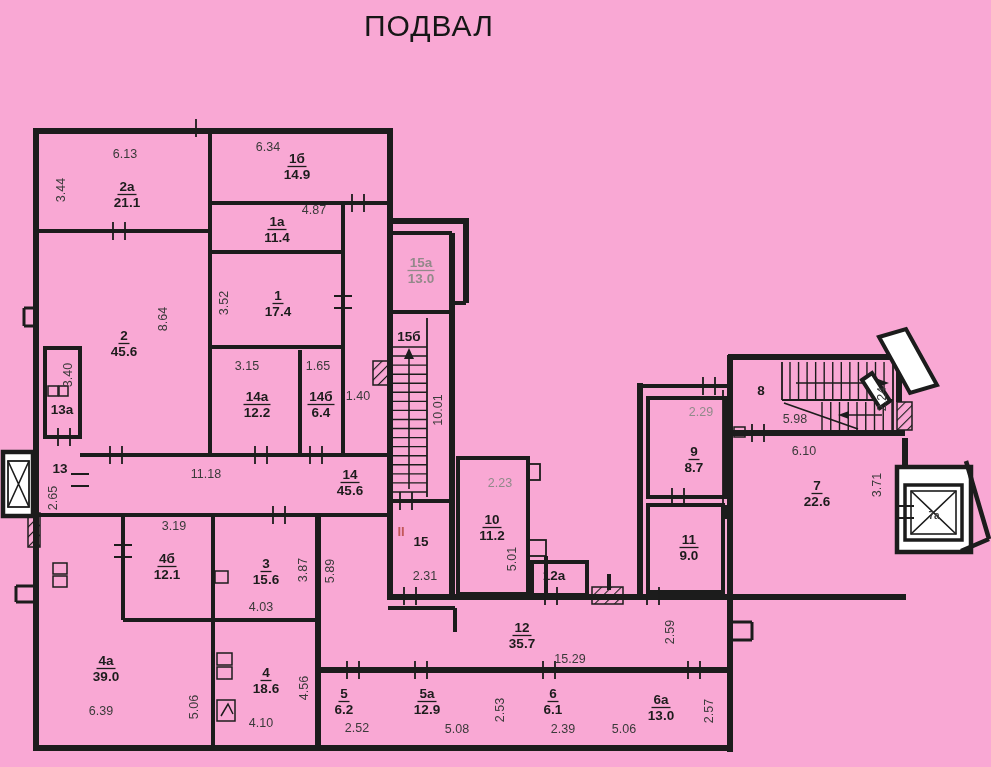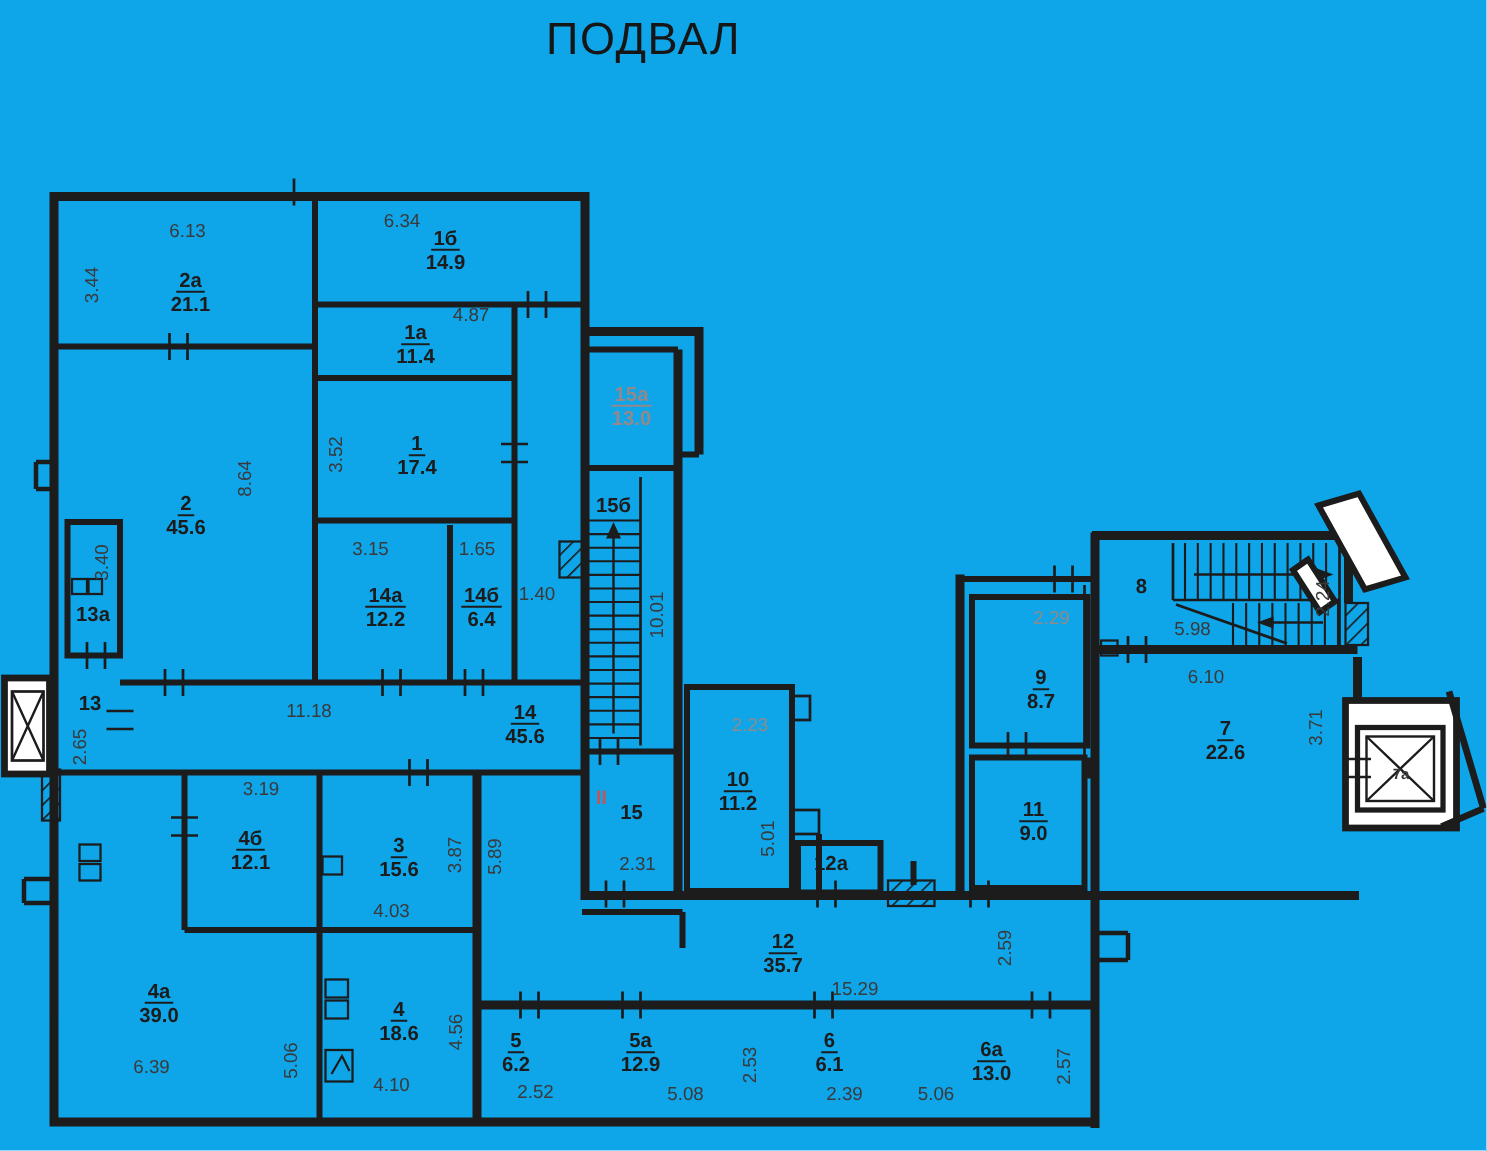--- a/index.html
+++ b/index.html
@@ -1,16 +1,16 @@
 <!DOCTYPE html>
 <html><head>
 <meta charset="utf-8">
 <style>
   html,body{margin:0;padding:0;background:#ffffff;}
-  .page{position:relative;width:991px;height:767px;background:#0ea5e9;overflow:hidden;
+  .page{position:relative;width:991px;height:767px;background:#f9a8d4;overflow:hidden;
         font-family:"Liberation Sans", sans-serif;}
   svg{position:absolute;left:0;top:0;}
   text{font-family:"Liberation Sans", sans-serif;}
   .title-text{font-size:30px;letter-spacing:1px;fill:#161616;}
   .rl{font-size:13.5px;font-weight:700;}
   .dl{font-size:12.5px;font-weight:400;}
   .mk{font-size:13px;font-weight:700;}
   .el{font-size:10px;font-weight:700;fill:#3a3a3a;}
 </style>
 </head>

